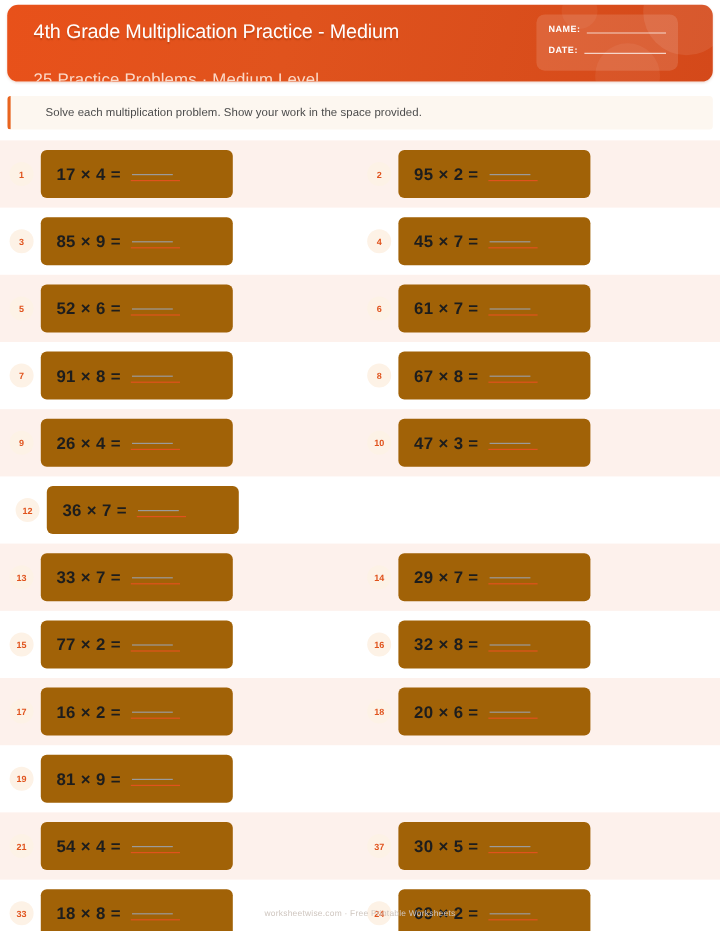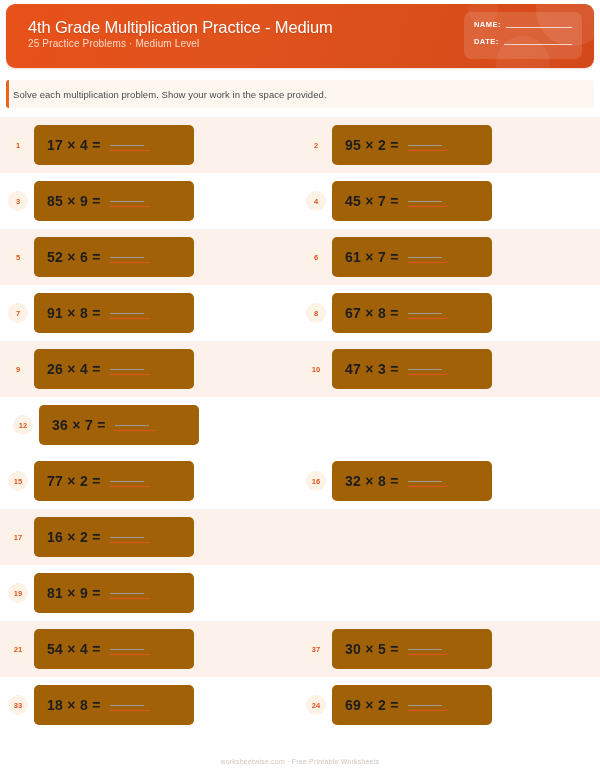--- a/index.html
+++ b/index.html
@@ -54,29 +54,29 @@
   .header-title {
     color: #ffffff;
     font-size: 16.5px;
     font-weight: normal;
     letter-spacing: -0.15px;
     line-height: 20px;
     text-shadow: 0 1px 1px rgba(130,45,10,0.35);
   }
   .header-sub {
     color: #fbd9c8;
-    font-size: 10px;
+    font-size: 14px;
     font-weight: normal;
     letter-spacing: 0.15px;
-    margin-top: 1px;
+    margin-top: 21px;
   }
 
   .namebox {
     position: absolute;
-    right: 12px;
+    right: 29px;
     top: 8px;
     width: 118px;
     height: 47px;
     border-radius: 7px;
     background: rgba(255,255,255,0.13);
     z-index: 4;
     padding: 8px 10px 0 10px;
   }
   .namebox-row {
     display: flex;
@@ -102,21 +102,21 @@
   
   .instructions {
     position: relative;
     margin: 12px 6px 0 6px;
     height: 28px;
     background: #fdf7f0;
     border-left: 3px solid #e8641f;
     border-radius: 3px;
     display: flex;
     align-items: center;
-    padding-left: 4px;
+    padding-left: 29px;
     text-align: right;
   }
   .instructions-text {
     font-size: 9.5px;
     color: #4a4a4a;
     letter-spacing: 0.05px;
   }
 
   
   .problems {
@@ -357,20 +357,42 @@
           <div class="pnum">12</div>
           <div class="pbox">
             <span class="peq">36 × 7 =</span>
             <span class="pblank">
               <span class="gray-line"></span>
               <span class="orange-line"></span>
             </span>
           </div>
         </div>
       </div>
+      <div class="prow tinted">
+        <div class="pcell left">
+          <div class="pnum">13</div>
+          <div class="pbox">
+            <span class="peq">33 × 7 =</span>
+            <span class="pblank">
+              <span class="gray-line"></span>
+              <span class="orange-line"></span>
+            </span>
+          </div>
+        </div>
+        <div class="pcell right">
+          <div class="pnum">14</div>
+          <div class="pbox">
+            <span class="peq">29 × 7 =</span>
+            <span class="pblank">
+              <span class="gray-line"></span>
+              <span class="orange-line"></span>
+            </span>
+          </div>
+        </div>
+      </div>
       <div class="prow">
         <div class="pcell left">
           <div class="pnum">15</div>
           <div class="pbox">
             <span class="peq">77 × 2 =</span>
             <span class="pblank">
               <span class="gray-line"></span>
               <span class="orange-line"></span>
             </span>
           </div>
@@ -390,20 +412,30 @@
         <div class="pcell left">
           <div class="pnum">17</div>
           <div class="pbox">
             <span class="peq">16 × 2 =</span>
             <span class="pblank">
               <span class="gray-line"></span>
               <span class="orange-line"></span>
             </span>
           </div>
         </div>
+        <div class="pcell right">
+          <div class="pnum">18</div>
+          <div class="pbox">
+            <span class="peq">20 × 6 =</span>
+            <span class="pblank">
+              <span class="gray-line"></span>
+              <span class="orange-line"></span>
+            </span>
+          </div>
+        </div>
       </div>
       <div class="prow">
         <div class="pcell left">
           <div class="pnum">19</div>
           <div class="pbox">
             <span class="peq">81 × 9 =</span>
             <span class="pblank">
               <span class="gray-line"></span>
               <span class="orange-line"></span>
             </span>

